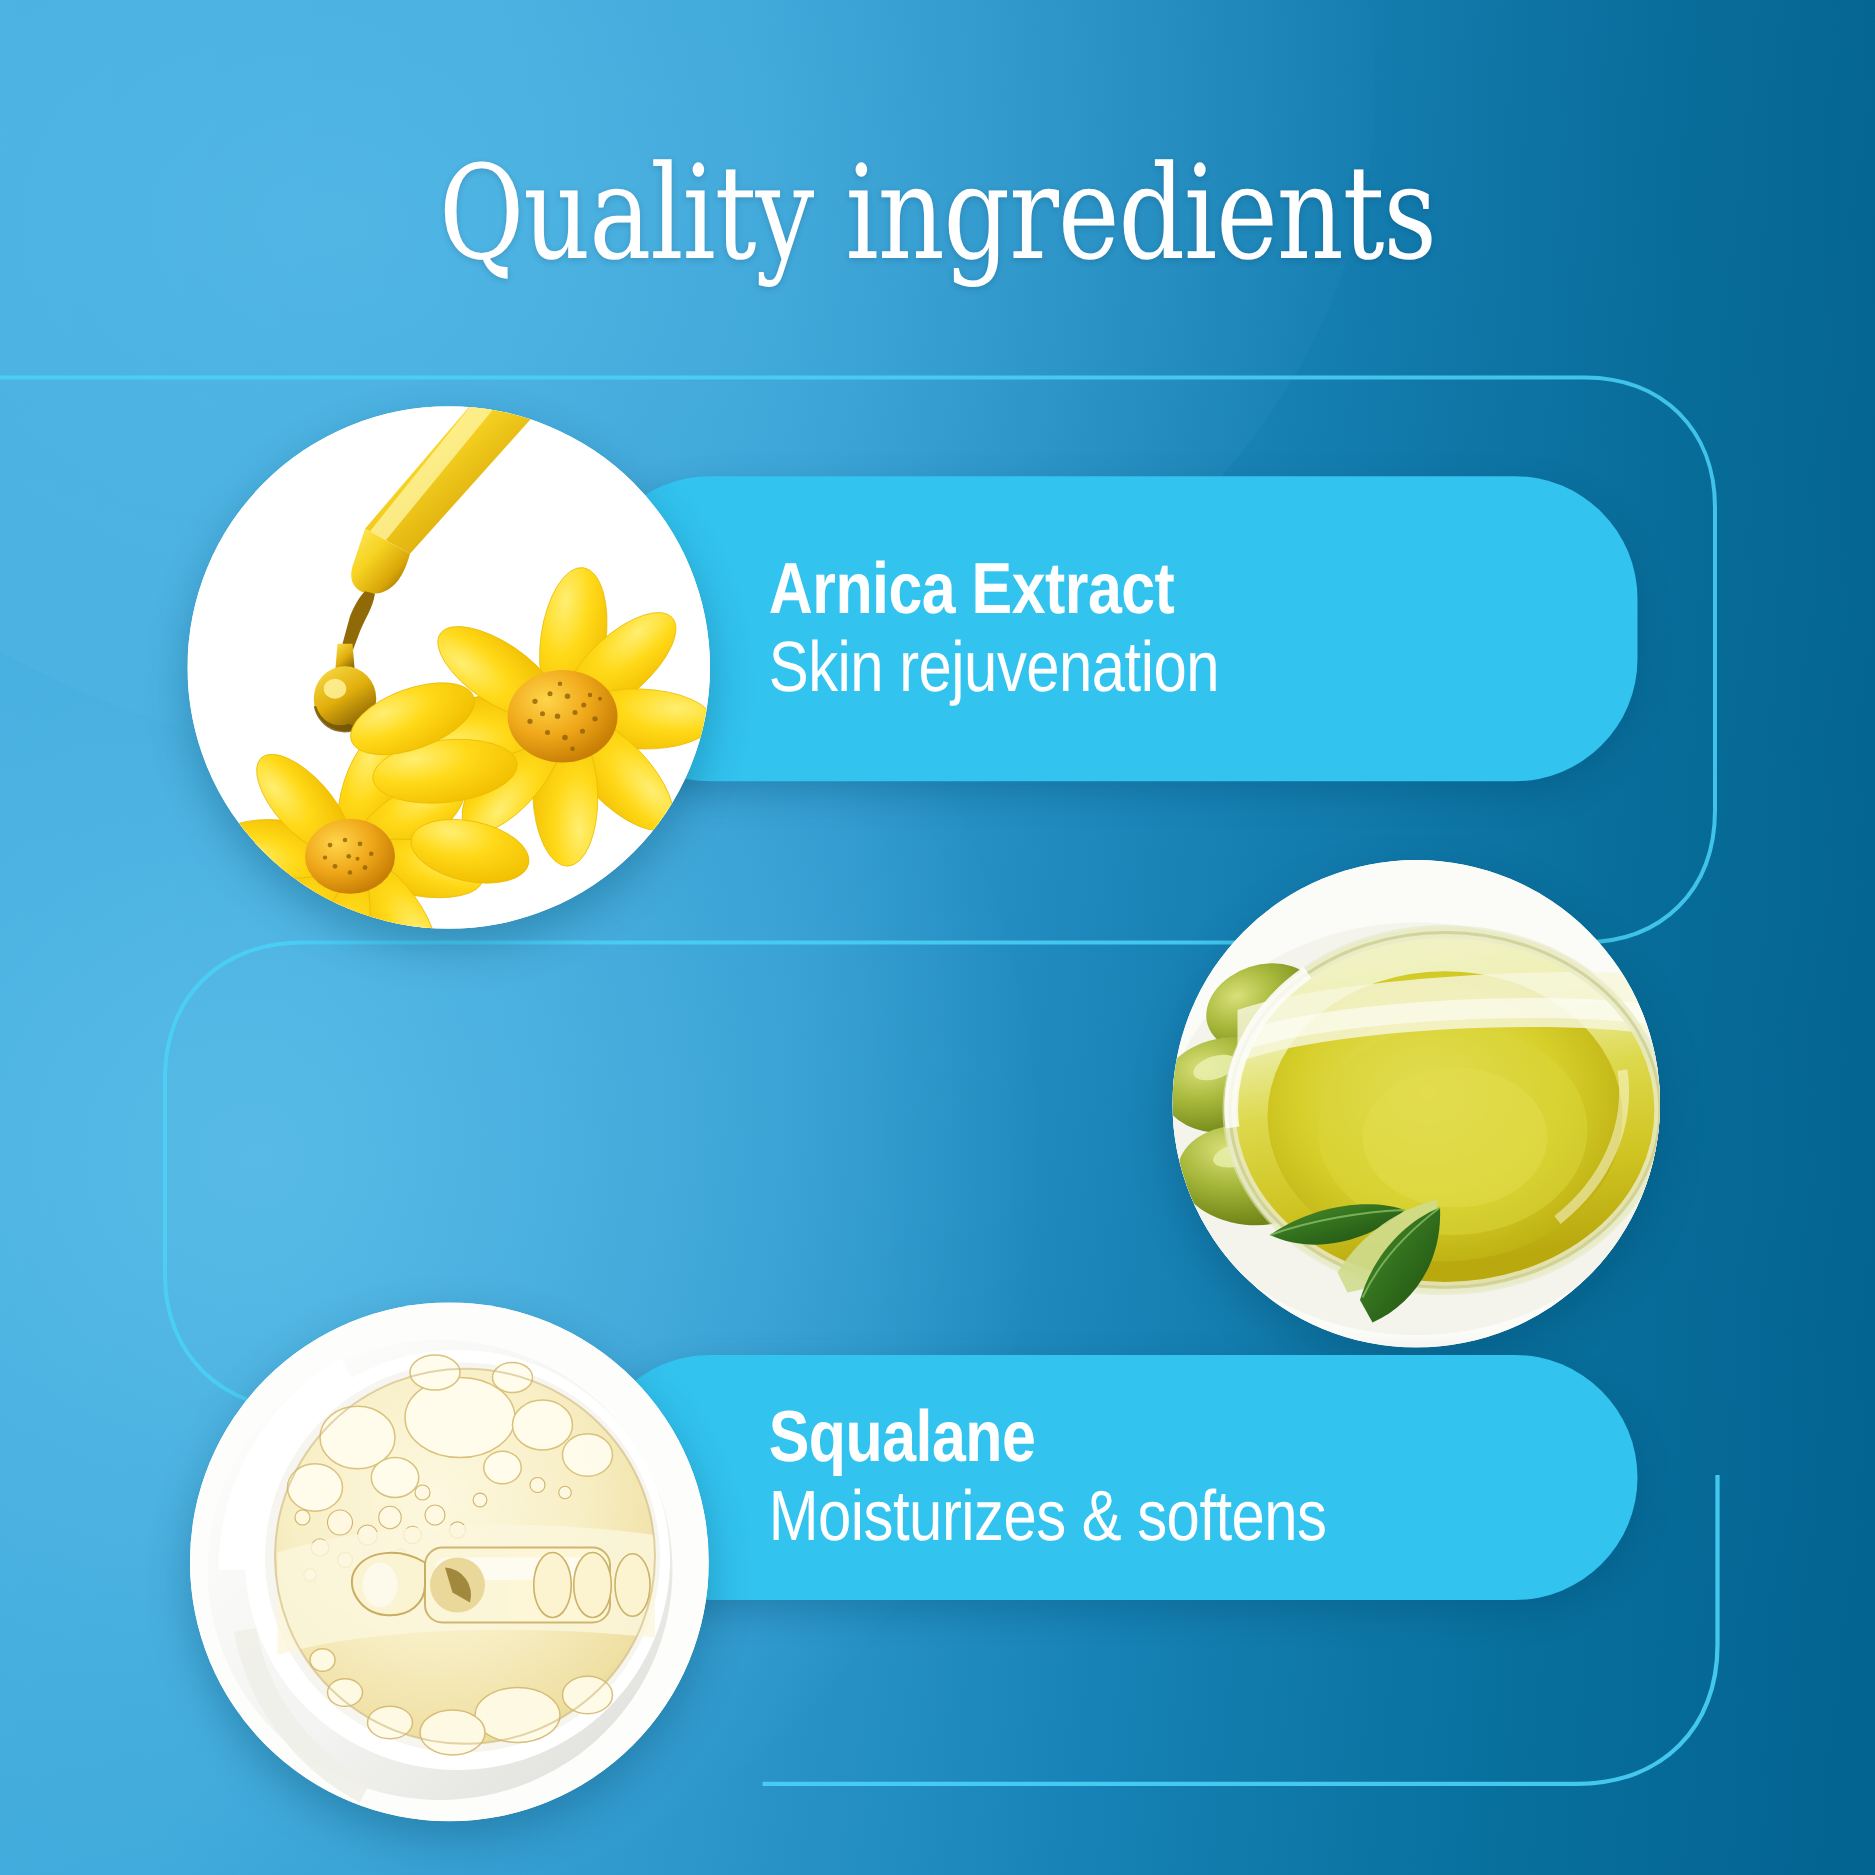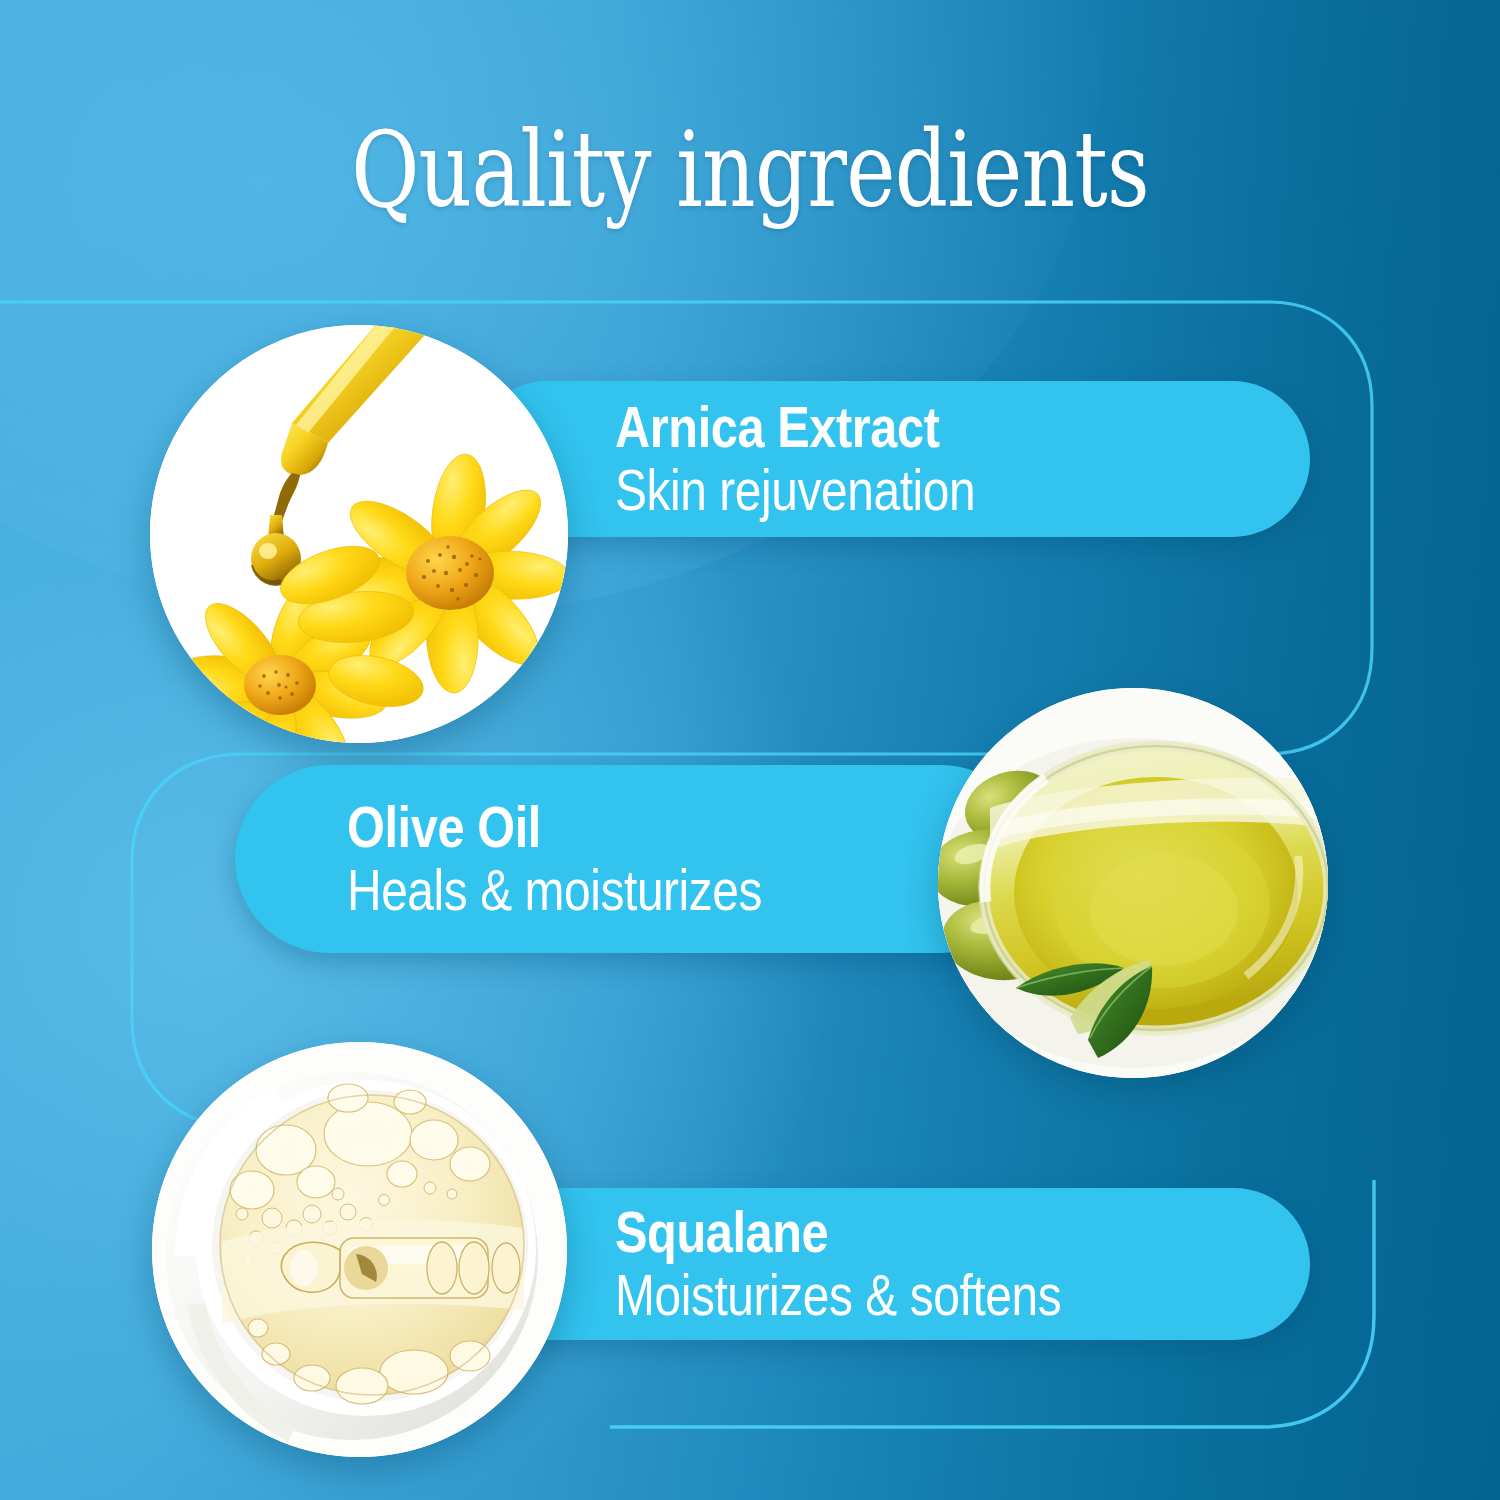--- a/index.html
+++ b/index.html
@@ -88,39 +88,39 @@
     transform: scaleX(0.84);
     transform-origin: left center;
     white-space: nowrap;
     margin-top: 4px;
   }
 
   #pill-arnica {
     left: 470px;
     top: 381px;
     width: 840px;
-    height: 156px;
+    height: 244px;
     border-radius: 98px;
     padding-left: 145px;
     box-sizing: border-box;
   }
   #pill-olive {
     left: 235px;
     top: 765px;
     width: 800px;
     height: 188px;
     border-radius: 94px;
     padding-left: 112px;
     box-sizing: border-box;
   }
   #pill-squalane {
     left: 470px;
-    top: 1188px;
+    top: 1084px;
     width: 840px;
-    height: 152px;
+    height: 196px;
     border-radius: 98px;
     padding-left: 145px;
     box-sizing: border-box;
   }
 
   
   .circle-img {
     position: absolute;
     border-radius: 50%;
     overflow: hidden;
@@ -273,24 +273,20 @@
       </g>
 
       <g fill="url(#petalA)" stroke="#eab900" stroke-width="0.6">
         <ellipse cx="206" cy="292" rx="58" ry="25" transform="rotate(-6 206 292)"></ellipse>
         <ellipse cx="180" cy="250" rx="52" ry="24" transform="rotate(-20 180 250)"></ellipse>
         <ellipse cx="226" cy="356" rx="48" ry="24" transform="rotate(12 226 356)"></ellipse>
       </g>
     </svg>
   </div>
 
-  <div class="pill" id="pill-olive">
-    <div class="pill-title">Olive Oil</div>
-    <div class="pill-sub">Heals &amp; moisturizes</div>
-  </div>
 
   <div class="circle-img" id="img-olive">
     <svg viewBox="0 0 390 390">
       <defs>
         <linearGradient id="oilSurface" x1="0" y1="0" x2="0.2" y2="1">
           <stop offset="0%" stop-color="#f2f3cf"></stop>
           <stop offset="30%" stop-color="#eef0b2"></stop>
           <stop offset="52%" stop-color="#ddd94d"></stop>
           <stop offset="78%" stop-color="#cfc421"></stop>
           <stop offset="100%" stop-color="#b9a90f"></stop>

